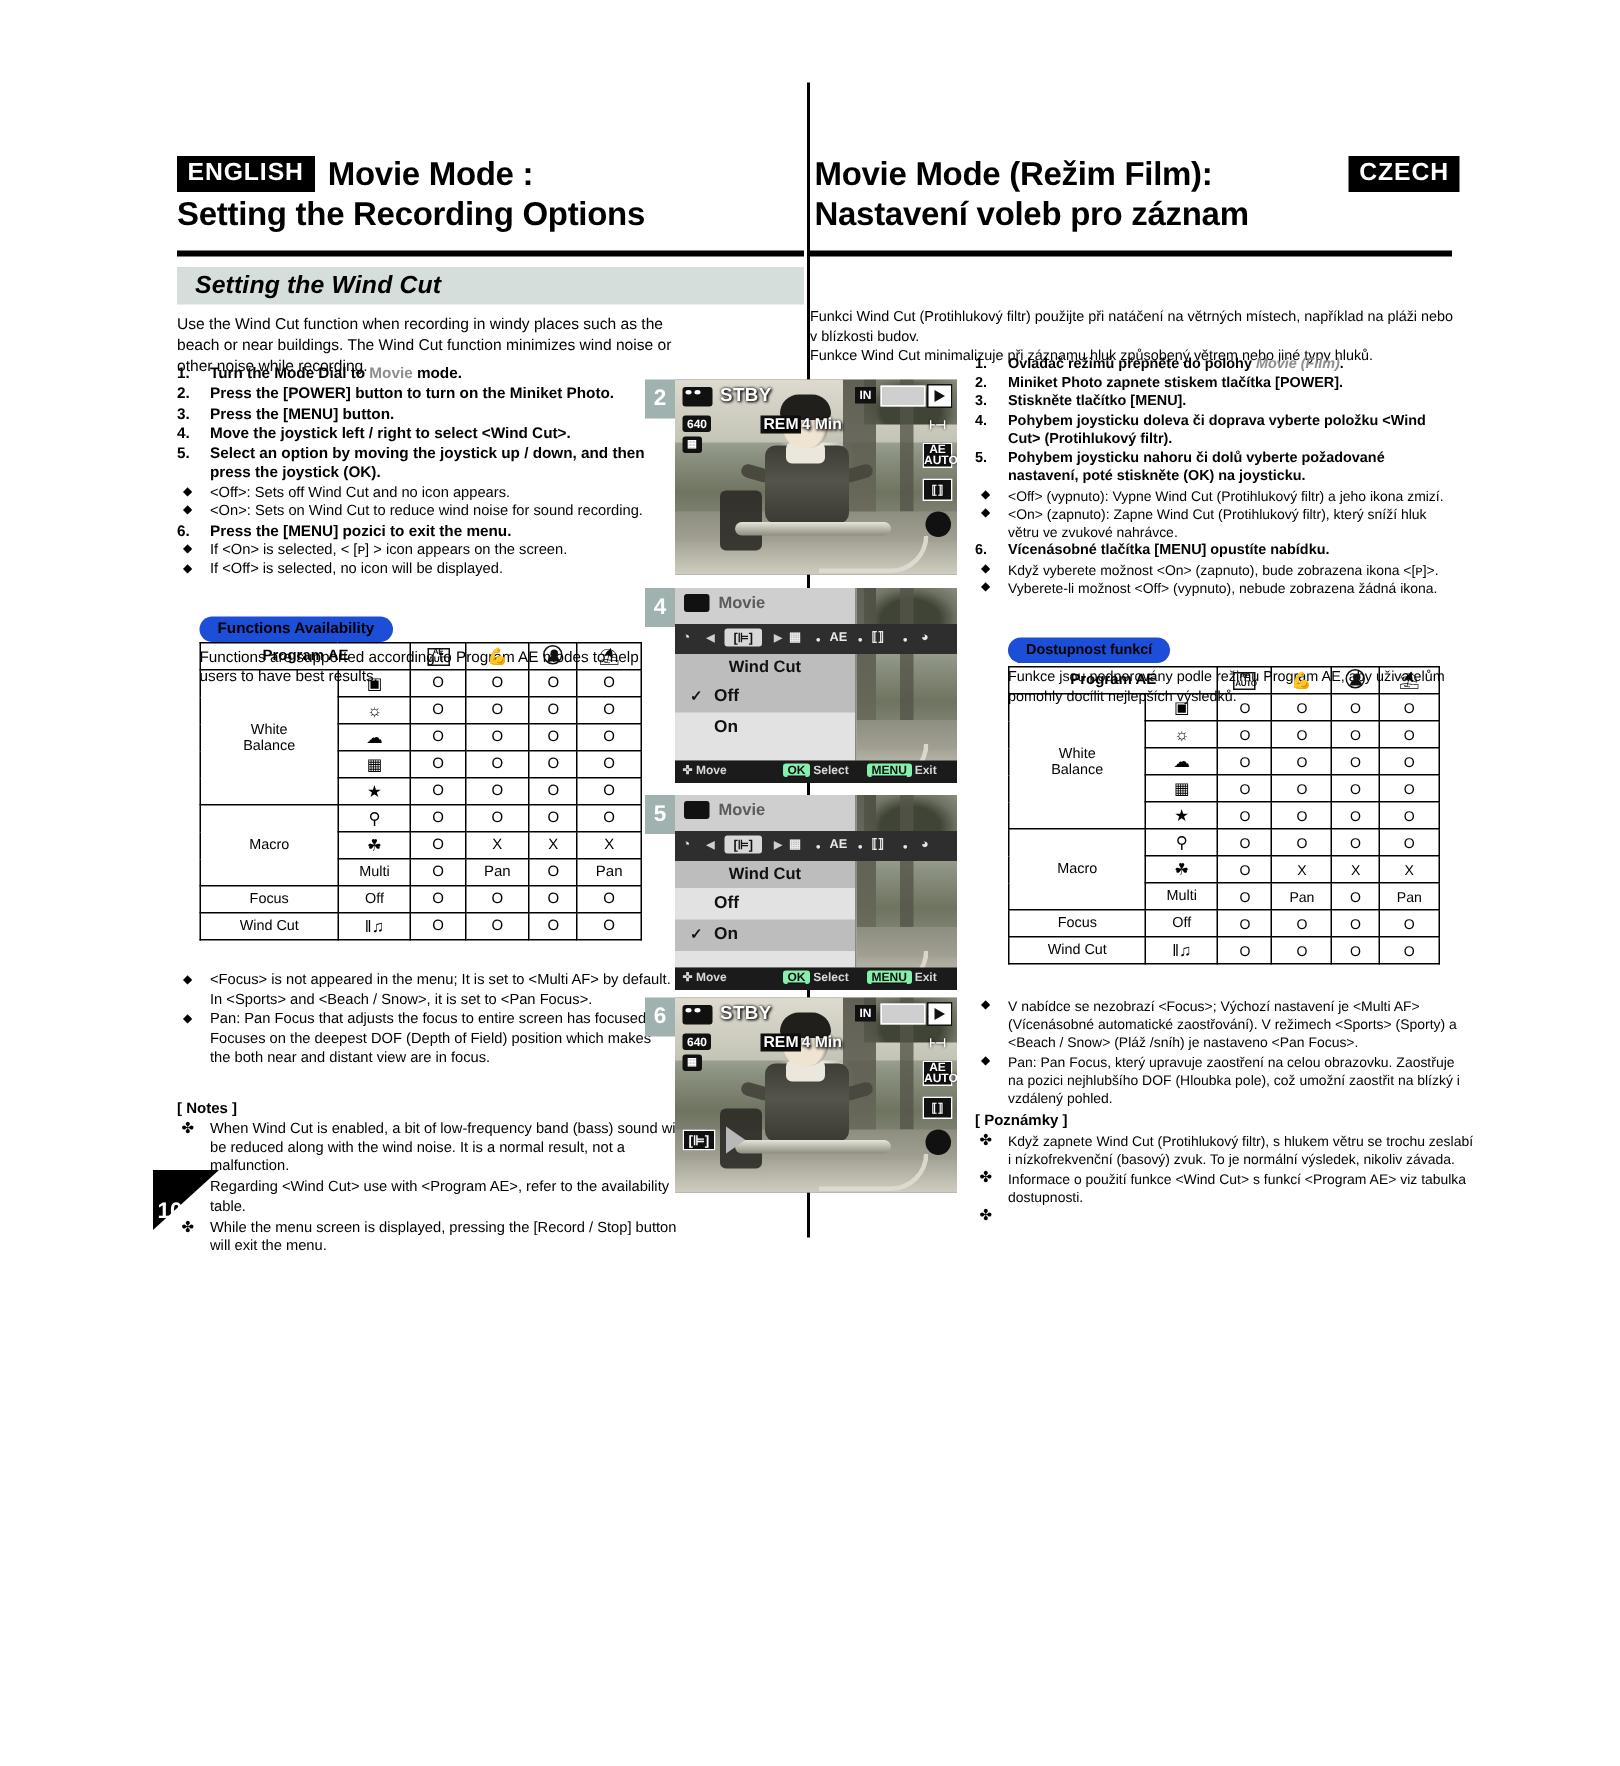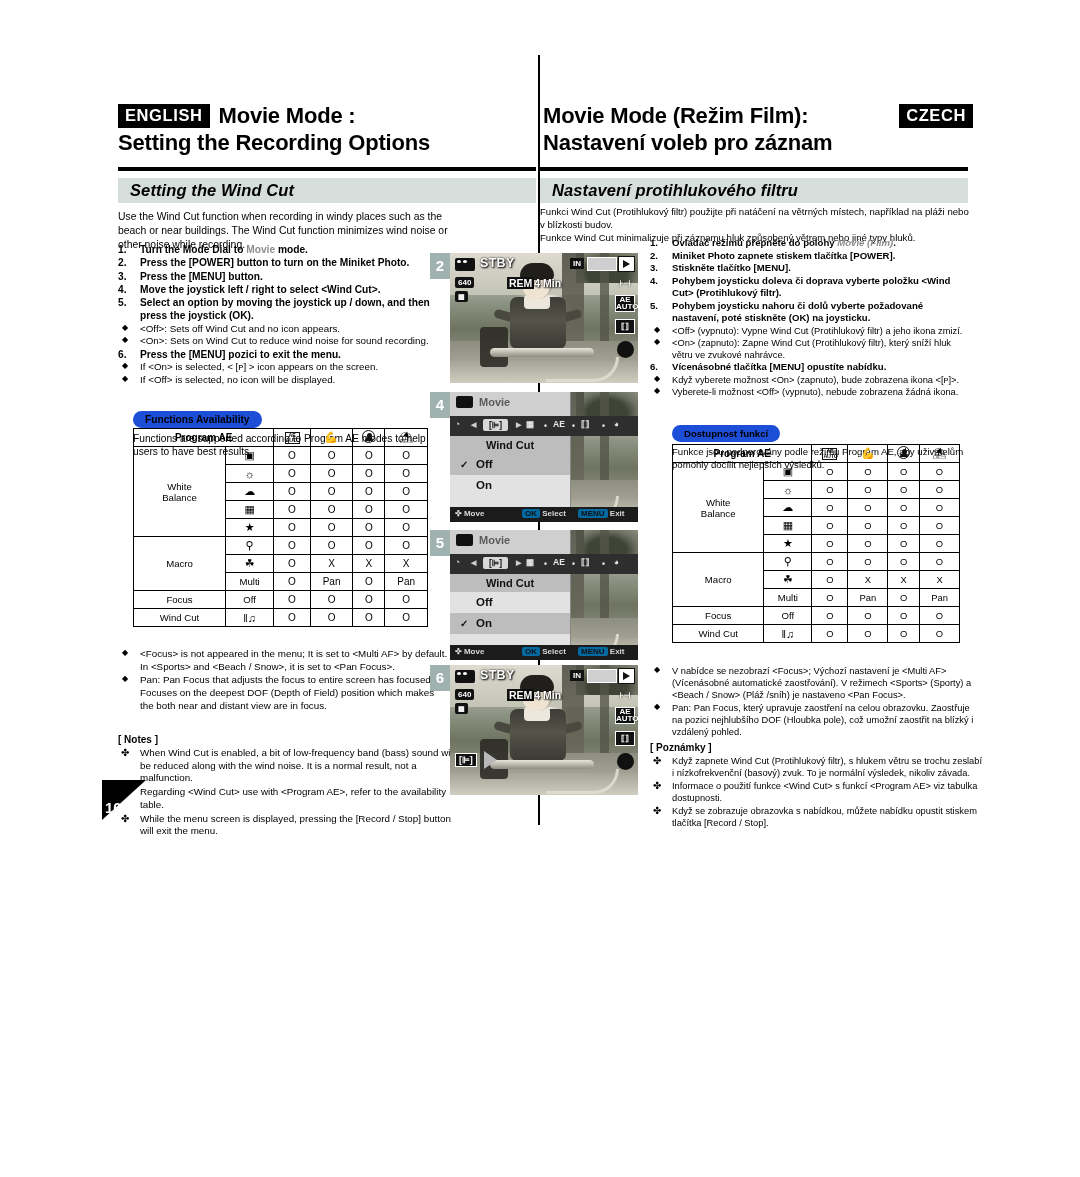--- a/index.html
+++ b/index.html
@@ -211,21 +211,21 @@
   .menu-bar .sel{background:#d8d8d8;color:#111;padding:1px 6px;border-radius:2px;}
   .menu-bar .arw{color:#cfcfcf;font-size:7px;}
   .menu-sub{position:absolute;left:0;top:44px;width:120px;height:18px;background:#bdbdbd;
     color:#111;font-size:11px;font-weight:bold;text-align:center;line-height:18px;border-right:1px solid #888;}
   .menu-list{position:absolute;left:0;top:62px;width:120px;height:48px;background:#e2e2e2;border-right:1px solid #888;}
   .menu-opt{position:relative;height:21px;line-height:21px;padding-left:26px;font-size:11.5px;font-weight:bold;color:#111;}
   .menu-opt.on{background:#bdbdbd;}
   .menu-opt .chk{position:absolute;left:10px;top:0;font-size:10px;}
   .menu-foot{position:absolute;left:0;bottom:0;width:188px;height:15px;background:#1b1b1b;color:#d8d8d8;
     font-size:8px;font-weight:bold;}
-  .menu-foot .k{background:#0369a1;color:#111;padding:0 3px;border-radius:2px;}
+  .menu-foot .k{background:#86efac;color:#111;padding:0 3px;border-radius:2px;text-decoration:underline;}
   .menu-foot .g1{position:absolute;left:5px;top:2px;}
   .menu-foot .g2{position:absolute;left:72px;top:2px;}
   .menu-foot .g3{position:absolute;left:128px;top:2px;}
   .menu-blank{position:absolute;left:0;top:110px;width:120px;height:5px;background:#e2e2e2;border-right:1px solid #888;}
 
   
   .stepmark{position:absolute;width:20px;height:26px;background:#9fb2af;color:#fff;
     font-size:15px;font-weight:bold;text-align:center;line-height:26px;}
   #mk2{left:430px;top:253px;}
   #mk4{left:430px;top:392px;}
@@ -248,23 +248,20 @@
       <div class="hdr-line2">Nastavení voleb pro záznam</div>
     </div>
   </div>
   <div class="rule" id="rule-en"></div>
   <div class="rule" id="rule-cz"></div>
   <div id="divider"></div>
 
   <div class="banner" id="banner-en">
     <span>Setting the Wind Cut</span>
   </div>
-  <div class="banner" id="banner-cz">
-    <span>Nastavení protihlukového filtru</span>
-  </div>
 
   <div class="intro" id="intro-en">Use the Wind Cut function when recording in windy places such as the beach or near buildings. The Wind Cut function minimizes wind noise or other noise while recording.</div>
   <div class="intro" id="intro-cz">
     <div>Funkci Wind Cut (Protihlukový filtr) použijte při natáčení na větrných místech, například na pláži nebo v blízkosti budov.</div>
     <div>Funkce Wind Cut minimalizuje při záznamu hluk způsobený větrem nebo jiné typy hluků.</div>
   </div>
 
   <div class="steps" id="steps-en">
     <div class="step">
       <span class="num">1.</span>
@@ -572,21 +569,20 @@
     <div class="note">
       <span class="clv">✤</span>
       <span>Když zapnete Wind Cut (Protihlukový filtr), s  hlukem větru se trochu zeslabí i nízkofrekvenční (basový) zvuk. To je normální výsledek, nikoliv závada.</span>
     </div>
     <div class="note">
       <span class="clv">✤</span>
       <span>Informace o použití funkce &lt;Wind Cut&gt; s  funkcí &lt;Program AE&gt; viz tabulka dostupnosti.</span>
     </div>
     <div class="note">
       <span class="clv">✤</span>
-      <span>Když se zobrazuje obrazovka s  nabídkou, můžete nabídku opustit stiskem tlačítka [Record / Stop].</span>
     </div>
   </div>
 
   <div id="pagenum">
     <div class="tri"></div>
     <div class="n">102</div>
   </div>
 
   <div class="stepmark" id="mk2">2</div>
   <div class="stepmark" id="mk4">4</div>

